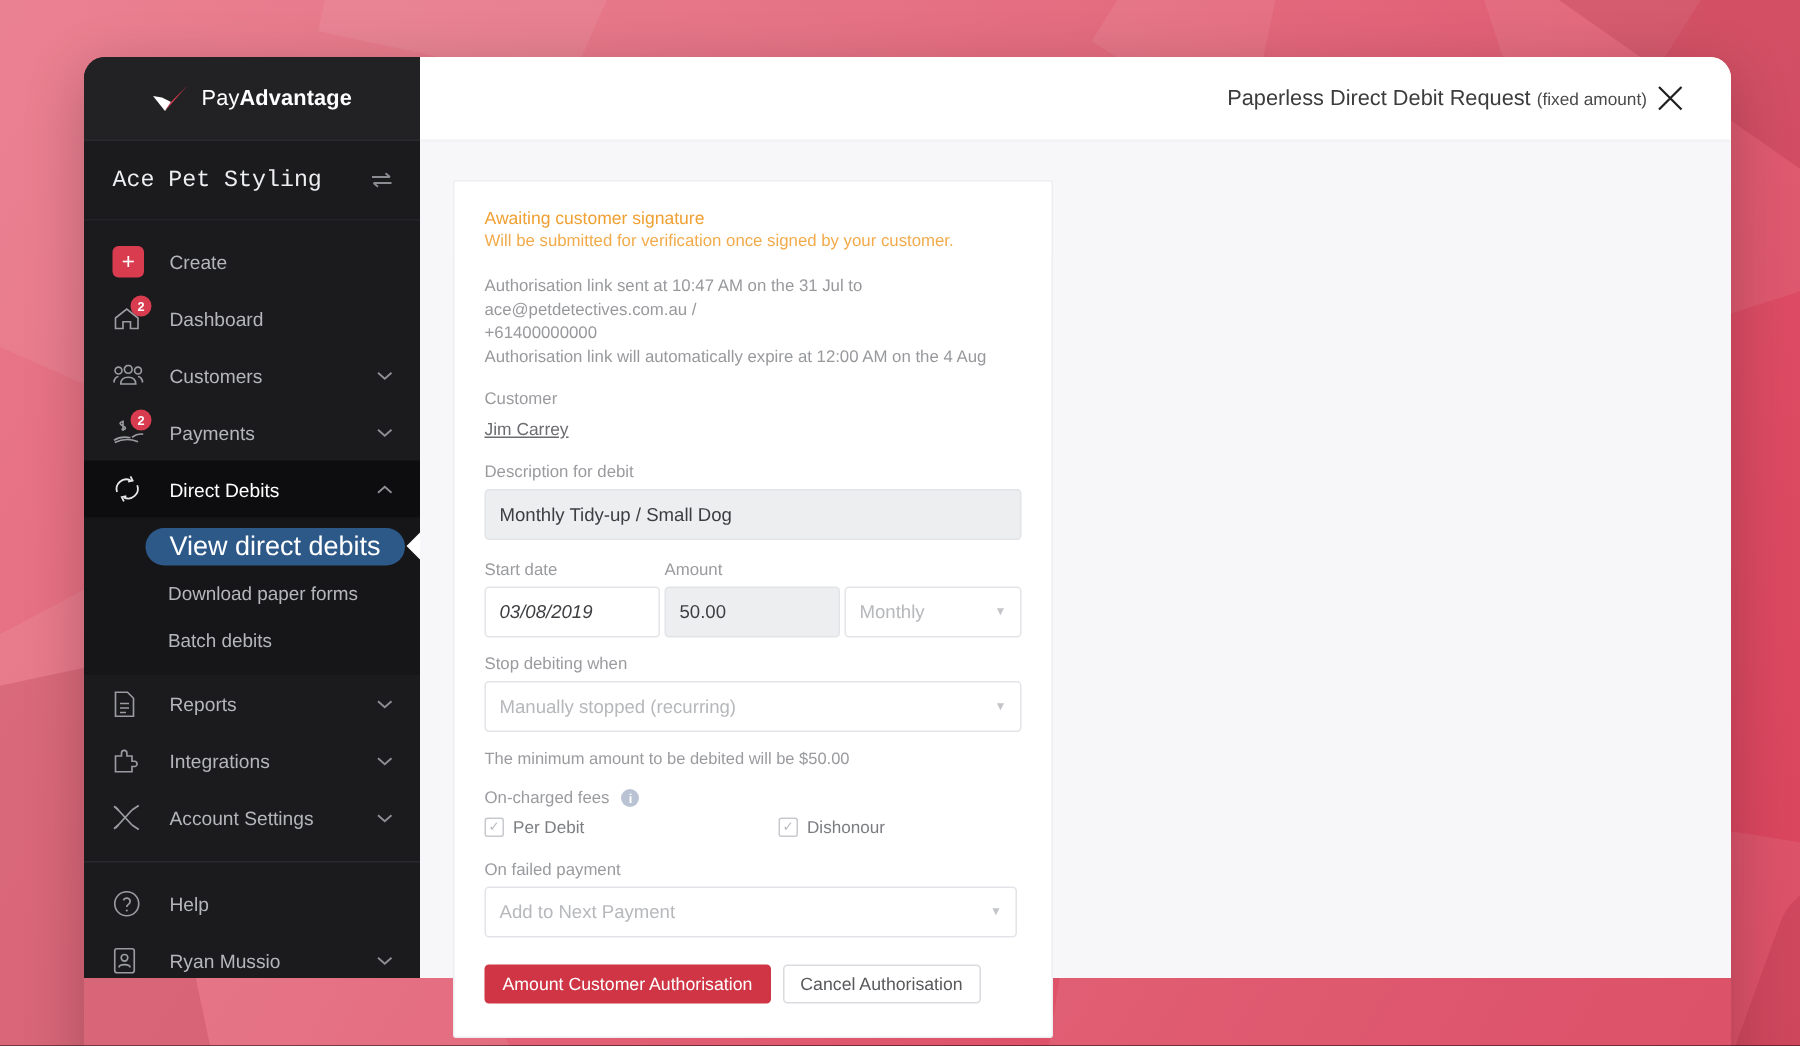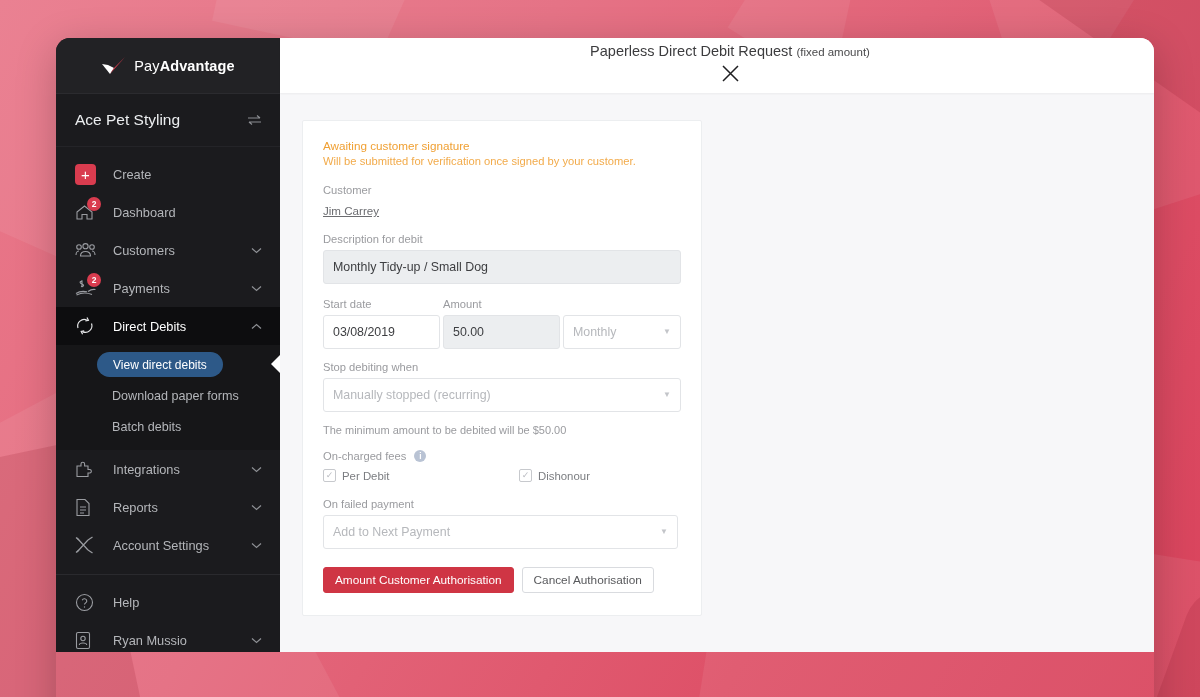--- a/index.html
+++ b/index.html
@@ -76,20 +76,21 @@
   .brand-text .light { font-weight: 400; }
   .brand-text .bold { font-weight: 700; }
 
   #org-row {
     height: 52px;
     display: flex;
     align-items: center;
     padding: 0 18px 0 19px;
     justify-content: space-between;
     border-bottom: 1px solid #242428;
+    font-family: Liberation Mono, monospace;
   }
   #org-name { font-size: 15.5px; color: #eceef0; font-weight: 400; }
   #switch-icon { color: #8b8d92; display: flex; align-items: center; }
 
   .nav { padding-top: 8px; }
   .nav-item {
     height: 38px;
     display: flex;
     align-items: center;
     padding: 0 18px 0 19px;
@@ -151,21 +152,21 @@
     color: #ffffff;
   }
   .sub-pill {
     position: absolute;
     left: 41px; top: 3px;
     height: 25px;
     padding: 0 16px;
     border-radius: 13px;
     background: #2d5988;
     display: flex; align-items: center;
-    font-size: 12px;
+    font-size: 18px;
     color: #fff;
     z-index: 1;
   }
   .sel-arrow {
     position: absolute;
     right: -1px; top: 5px;
     width: 0; height: 0;
     border-top: 10px solid transparent;
     border-bottom: 10px solid transparent;
     border-right: 10px solid #ffffff;
@@ -181,23 +182,22 @@
     left: 224px; top: 0;
     width: 874px; height: 614px;
     background: #f7f7f9;
   }
   #topbar {
     height: 55px;
     background: #ffffff;
     display: flex;
     align-items: center;
     padding: 0 26px 0 52px;
-    justify-content: center;
+    justify-content: flex-end;
     box-shadow: 0 1px 2px rgba(0,0,0,0.05);
-    flex-direction: column;
   }
   #modal-title {
     font-size: 14.5px;
     color: #3c3c3e;
   }
   #modal-title .sub { font-size: 11.5px; color: #4a4a4c; }
   #close-btn {
     width: 30px; height: 30px;
     display: flex; align-items: center; justify-content: center;
     cursor: pointer;
@@ -427,40 +427,40 @@
         <div class="sub-item">
           <span>Download paper forms</span>
         </div>
         <div class="sub-item">
           <span>Batch debits</span>
         </div>
       </div>
 
       <div class="nav-item">
         <span class="nav-icon">
-          <svg width="19" height="19" viewBox="0 0 19 19" fill="none" stroke="currentColor" stroke-width="1.1">
-            <path d="M2 6 H6 V4 A1.8 1.8 0 0 1 9.6 4 V6 H13 V9.5 H15 A1.8 1.8 0 0 1 15 13 H13 V16.5 H2 Z"></path>
-          </svg>
-        </span>
-        <span class="nav-label">Integrations</span>
+          <svg width="16" height="19" viewBox="0 0 16 19" fill="none" stroke="currentColor" stroke-width="1.1">
+            <path d="M2 1.5 H10 L14 5.5 V17.5 H2 Z"></path>
+              <path d="M5 9 H11 M5 12 H11 M5 15 H9"></path>
+          </svg>
+        </span>
+        <span class="nav-label">Reports</span>
         <span class="chev">
           <svg width="11" height="7" viewBox="0 0 11 7" fill="none" stroke="currentColor" stroke-width="1.2">
               <path d="M1 1.5 L5.5 5.5 L10 1.5"></path>
             </svg>
         </span>
       </div>
 
       <div class="nav-item">
         <span class="nav-icon">
-          <svg width="16" height="19" viewBox="0 0 16 19" fill="none" stroke="currentColor" stroke-width="1.1">
-            <path d="M2 1.5 H10 L14 5.5 V17.5 H2 Z"></path>
-              <path d="M5 9 H11 M5 12 H11 M5 15 H9"></path>
-          </svg>
-        </span>
-        <span class="nav-label">Reports</span>
+          <svg width="19" height="19" viewBox="0 0 19 19" fill="none" stroke="currentColor" stroke-width="1.1">
+            <path d="M2 6 H6 V4 A1.8 1.8 0 0 1 9.6 4 V6 H13 V9.5 H15 A1.8 1.8 0 0 1 15 13 H13 V16.5 H2 Z"></path>
+          </svg>
+        </span>
+        <span class="nav-label">Integrations</span>
         <span class="chev">
           <svg width="11" height="7" viewBox="0 0 11 7" fill="none" stroke="currentColor" stroke-width="1.2">
               <path d="M1 1.5 L5.5 5.5 L10 1.5"></path>
             </svg>
         </span>
       </div>
 
       <div class="nav-item">
         <span class="nav-icon">
           <svg width="20" height="18" viewBox="0 0 20 18" fill="none" stroke="currentColor" stroke-width="1.2">
@@ -519,36 +519,41 @@
         </svg>
       </span>
     </div>
 
     <div id="content">
       <div id="card">
 
         <div class="status-title">Awaiting customer signature</div>
         <div class="status-sub">Will be submitted for verification once signed by your customer.</div>
 
+        <div class="meta-block">
+          <div class="meta-line">Authorisation link sent at 10:47 AM on the 31 Jul to ace@petdetectives.com.au /</div>
+          <div class="meta-line">+61400000000</div>
+          <div class="meta-line">Authorisation link will automatically expire at 12:00 AM on the 4 Aug</div>
+        </div>
 
         <div class="mb14">
           <div class="field-label">Customer</div>
           <a class="link-text">Jim Carrey</a>
         </div>
 
         <div class="mb14">
           <div class="field-label">Description for debit</div>
           <div class="inp disabled">Monthly Tidy-up / Small Dog</div>
         </div>
 
         <div class="mb12">
           <div class="row" style="gap:0;align-items:center;">
             <div style="width:125px;">
               <div class="field-label">Start date</div>
-              <div class="inp" style="width:117px;">03/08/2019</div>
+              <div class="inp" style="width:117px;font-style:italic;">03/08/2019</div>
             </div>
             <div style="width:125px;">
               <div class="field-label">Amount</div>
               <div class="inp disabled" style="width:117px;">50.00</div>
             </div>
             <div style="width:120px; padding-top:17px;">
               <div class="inp select" style="width:118px;">
                 <span>Monthly</span>
                 <span class="caret">▼</span>
               </div>

